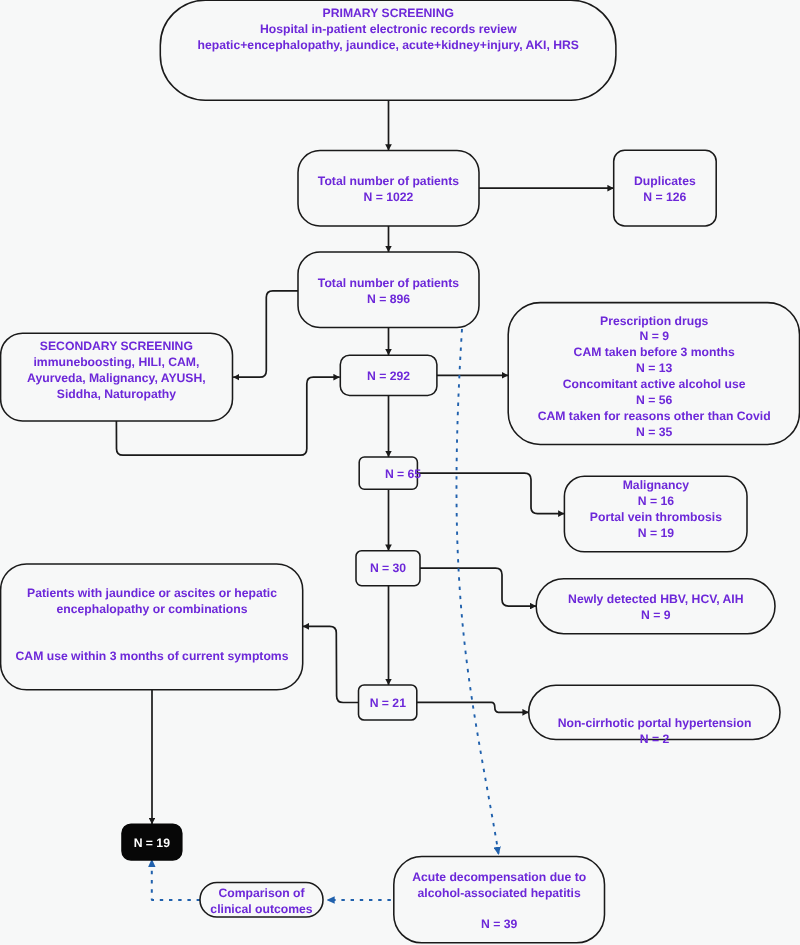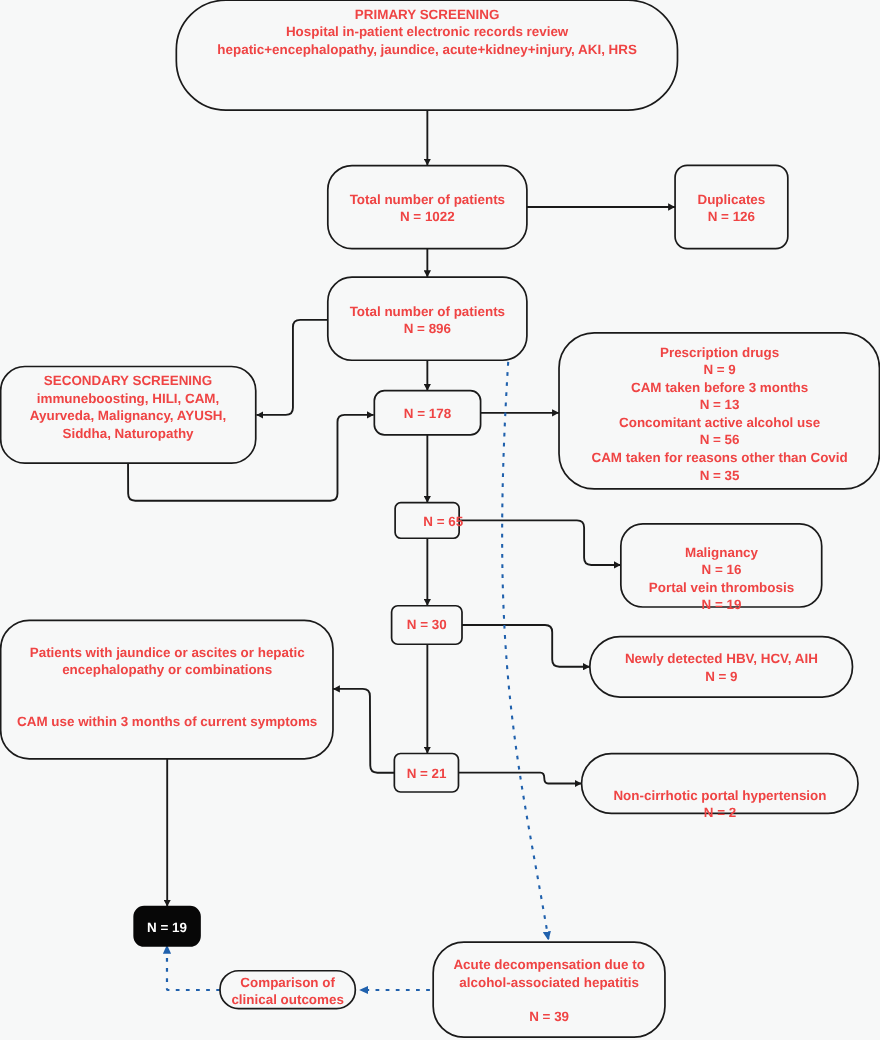--- a/index.html
+++ b/index.html
@@ -4,21 +4,21 @@
 <title>Patient selection flow chart</title>
 <style>
   html,body{margin:0;padding:0;background:#f7f8f8;}
   body{width:800px;height:945px;overflow:hidden;
        font-family:"Liberation Sans",sans-serif;
        -webkit-font-smoothing:antialiased;
        text-rendering:geometricPrecision;}
   #stage{position:relative;width:800px;height:945px;background:#f7f8f8;}
   svg#shapes{position:absolute;left:0;top:0;width:800px;height:945px;display:block;}
   .tb{position:absolute;transform:translate(-50%,0);text-align:center;
-      font-size:12.2px;line-height:15.85px;font-weight:700;color:#ef4444;
+      font-size:12.2px;line-height:15.85px;font-weight:700;color:#6d28d9;
       white-space:nowrap;letter-spacing:0px;}
   .tb.inv{color:#ffffff;}
   .tb .ln{display:block;height:15.85px;}
 </style>
 </head>
 <body>
 
 <div id="stage">
 <svg id="shapes" viewBox="0 0 800 945" xmlns="http://www.w3.org/2000/svg">
 <defs>
@@ -85,36 +85,36 @@
       <span class="ln">Total number of patients</span>
       <span class="ln">N = 896</span>
     </div>
 <div class="tb" style="left:116.4px;top:339.15px">
       <span class="ln">SECONDARY SCREENING</span>
       <span class="ln">immuneboosting, HILI, CAM,</span>
       <span class="ln">Ayurveda, Malignancy, AYUSH,</span>
       <span class="ln">Siddha, Naturopathy</span>
     </div>
 <div class="tb" style="left:388.6px;top:369.15px">
-      <span class="ln">N = 178</span>
+      <span class="ln">N = 292</span>
     </div>
 <div class="tb" style="left:654.2px;top:313.65px">
       <span class="ln">Prescription drugs</span>
       <span class="ln">N = 9</span>
       <span class="ln">CAM taken before 3 months</span>
       <span class="ln">N = 13</span>
       <span class="ln">Concomitant active alcohol use</span>
       <span class="ln">N = 56</span>
       <span class="ln">CAM taken for reasons other than Covid</span>
       <span class="ln">N = 35</span>
     </div>
 <div class="tb" style="left:403px;top:466.55px">
       <span class="ln">N = 65</span>
     </div>
-<div class="tb" style="left:655.9px;top:495px">
+<div class="tb" style="left:655.9px;top:478px">
       <span class="ln">Malignancy</span>
       <span class="ln">N = 16</span>
       <span class="ln">Portal vein thrombosis</span>
       <span class="ln">N = 19</span>
     </div>
 <div class="tb" style="left:388.0px;top:561.35px">
       <span class="ln">N = 30</span>
     </div>
 <div class="tb" style="left:655.8px;top:591.95px">
       <span class="ln">Newly detected HBV, HCV, AIH</span>

